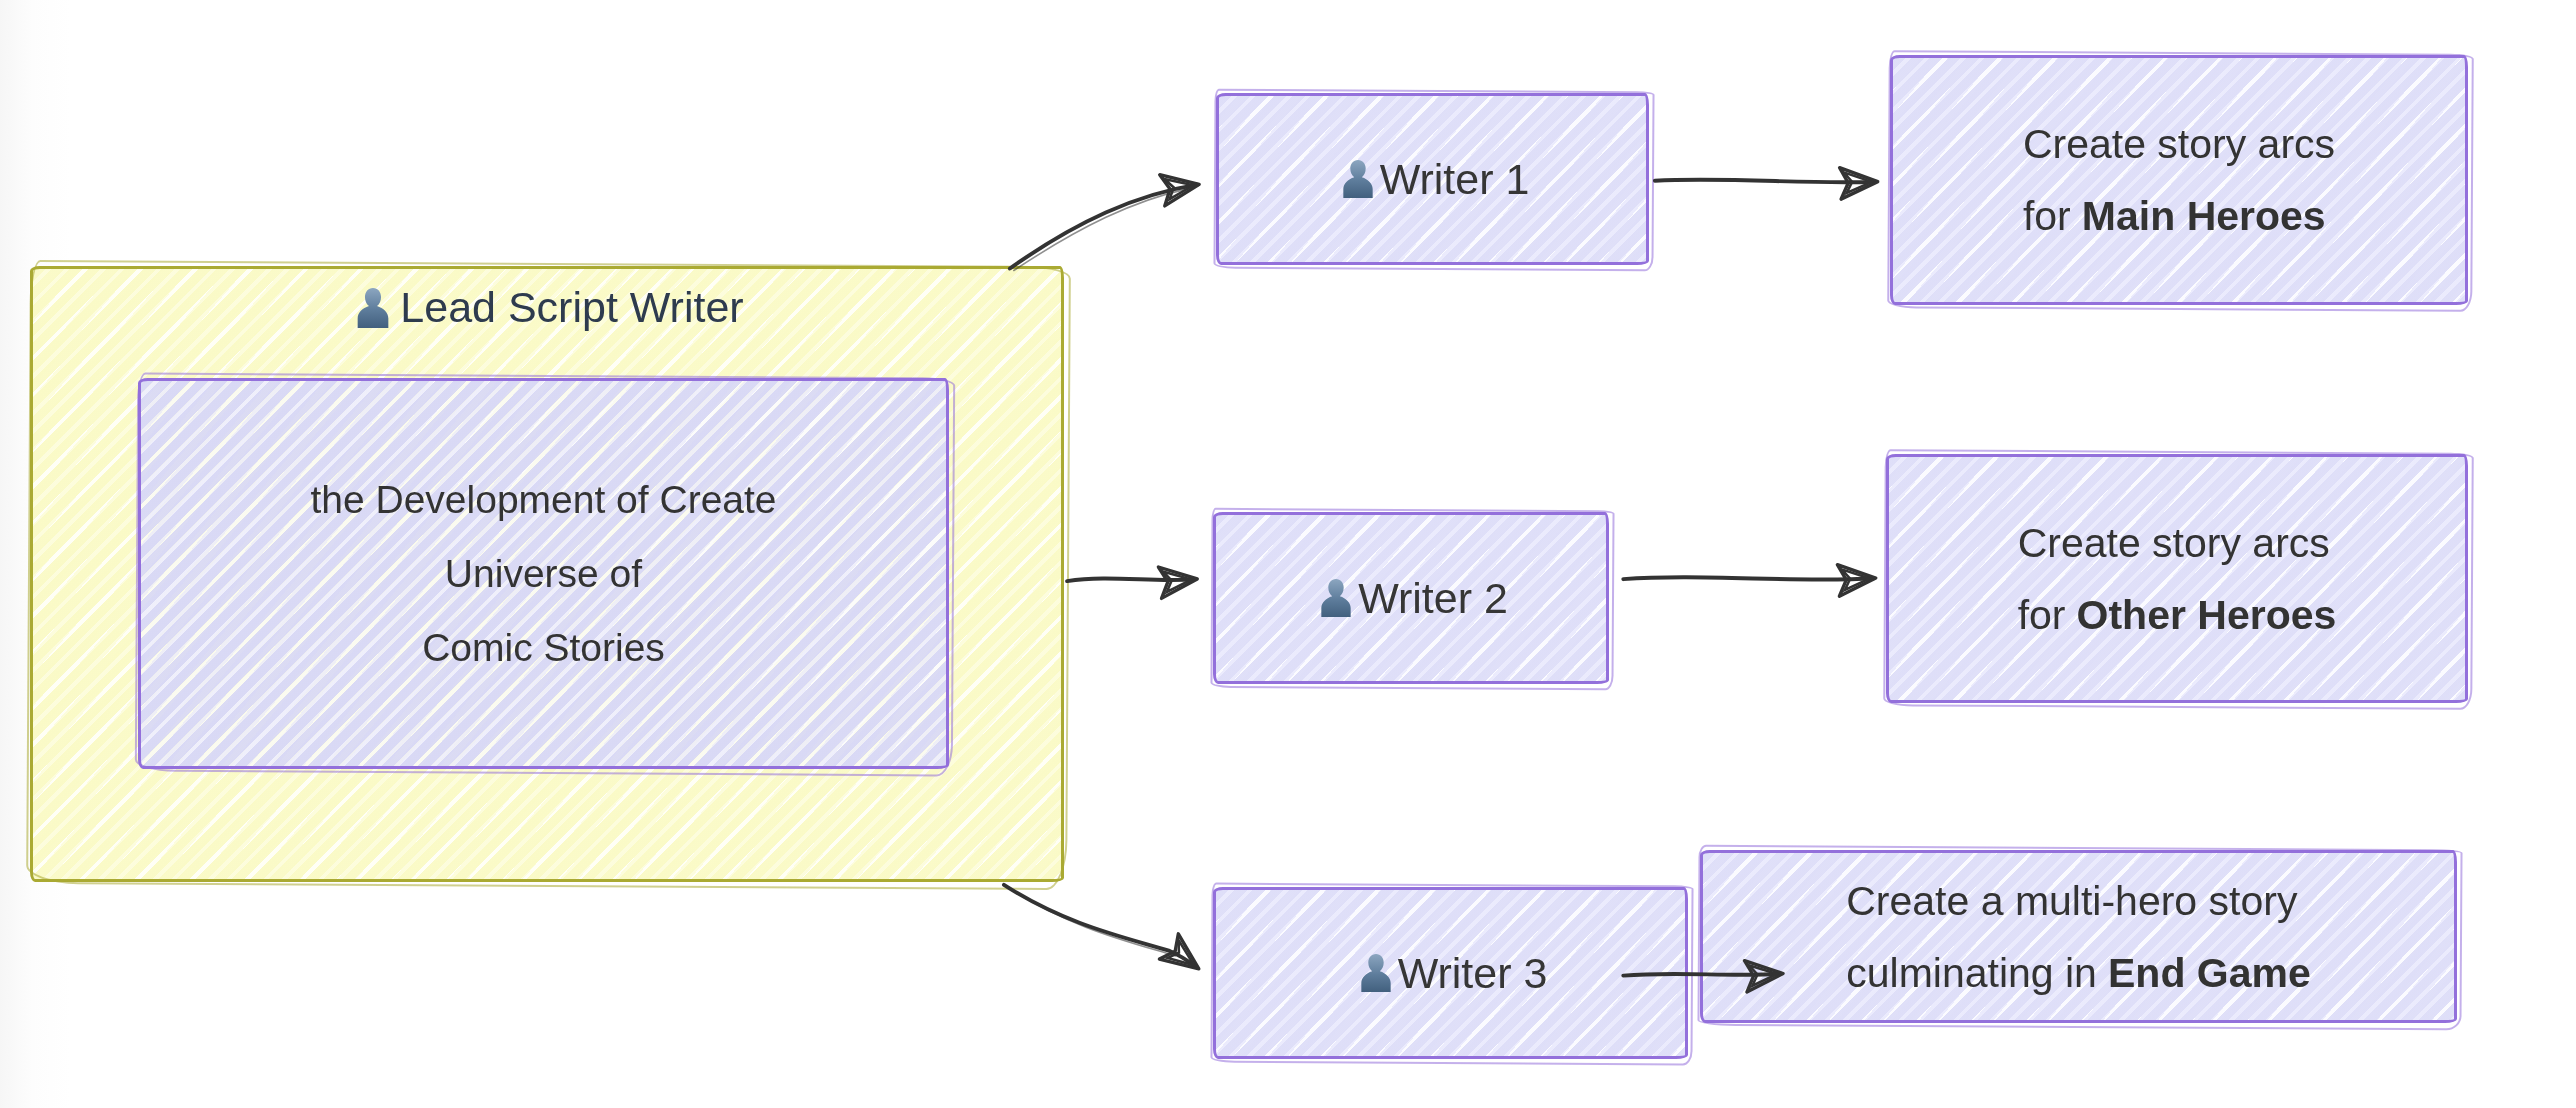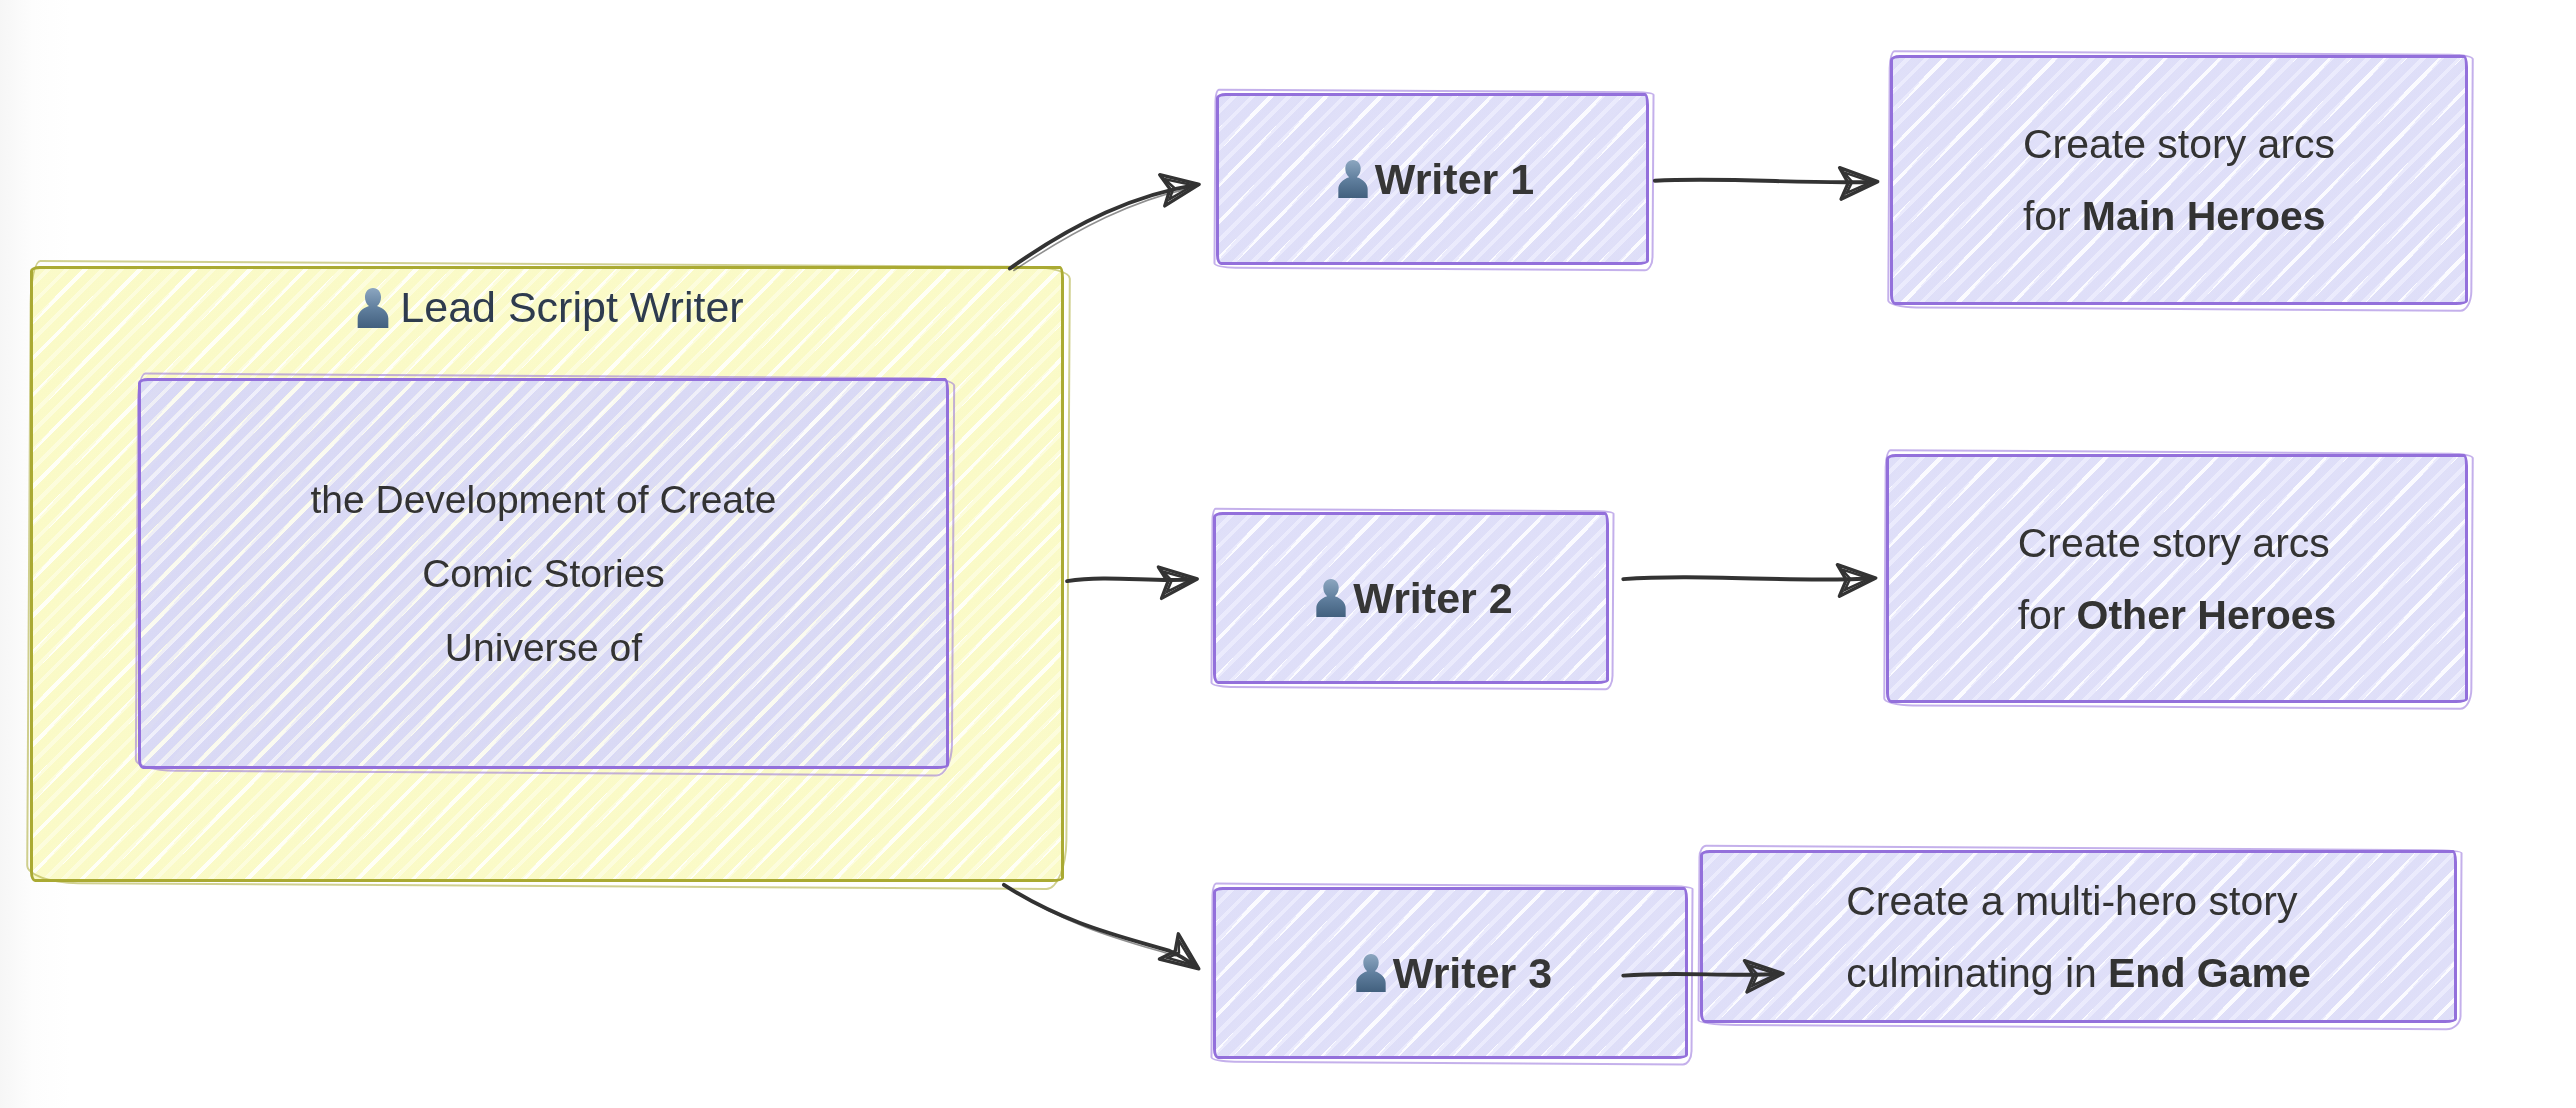--- a/index.html
+++ b/index.html
@@ -45,21 +45,21 @@
     display:flex;align-items:center;justify-content:center;
   }
   .node.inner{
     background:
       repeating-linear-gradient(135deg, rgba(214,214,246,.85) 0 9px, rgba(255,255,255,.1) 9px 13px),
       repeating-linear-gradient(130deg, rgba(228,228,252,.6) 0 15px, rgba(255,255,255,.25) 15px 21px);
     background-color:rgba(246,246,255,.4);
   }
 
   
-  .writer-row{display:flex;align-items:center;justify-content:flex-end;font-weight:bold;}
+  .writer-row{display:flex;align-items:center;justify-content:flex-end;}
   .writer-label{font-size:43px;color:#363636;}
   .task-text{font-size:41px;line-height:72px;text-align:left;color:#333;}
   .task-text .bold{font-weight:700;margin-left:.27em;}
   .lead-task-text{font-size:39px;line-height:74px;text-align:center;color:#333;}
   .cluster-label{
     position:absolute;left:0;right:0;top:14px;
     display:flex;align-items:center;justify-content:center;gap:4px;
     font-size:43px;color:#2E3B4E;
   }
   .person{width:46px;height:46px;flex:0 0 auto;}
@@ -93,22 +93,22 @@
     <svg class="person" viewBox="0 0 47 47" width="46" height="46">
         <use href="#person-sym"></use>
       </svg>
     <span>Lead Script Writer</span>
   </div>
 </div>
 
 <div class="sketch node inner" style="left:138px;top:378px;width:811px;height:391px;">
   <div class="lead-task-text">
     <div>the Development of Create</div>
+    <div>Universe of</div>
     <div>Comic Stories</div>
-    <div>Universe of</div>
   </div>
 </div>
 
 <div class="sketch node" style="left:1216px;top:93px;width:433px;height:172px;">
   <div class="writer-row">
     <svg class="person small" viewBox="0 0 45 45" width="44" height="44">
         <use href="#person-sym"></use>
       </svg>
     <span class="writer-label">Writer 1</span>
   </div>

